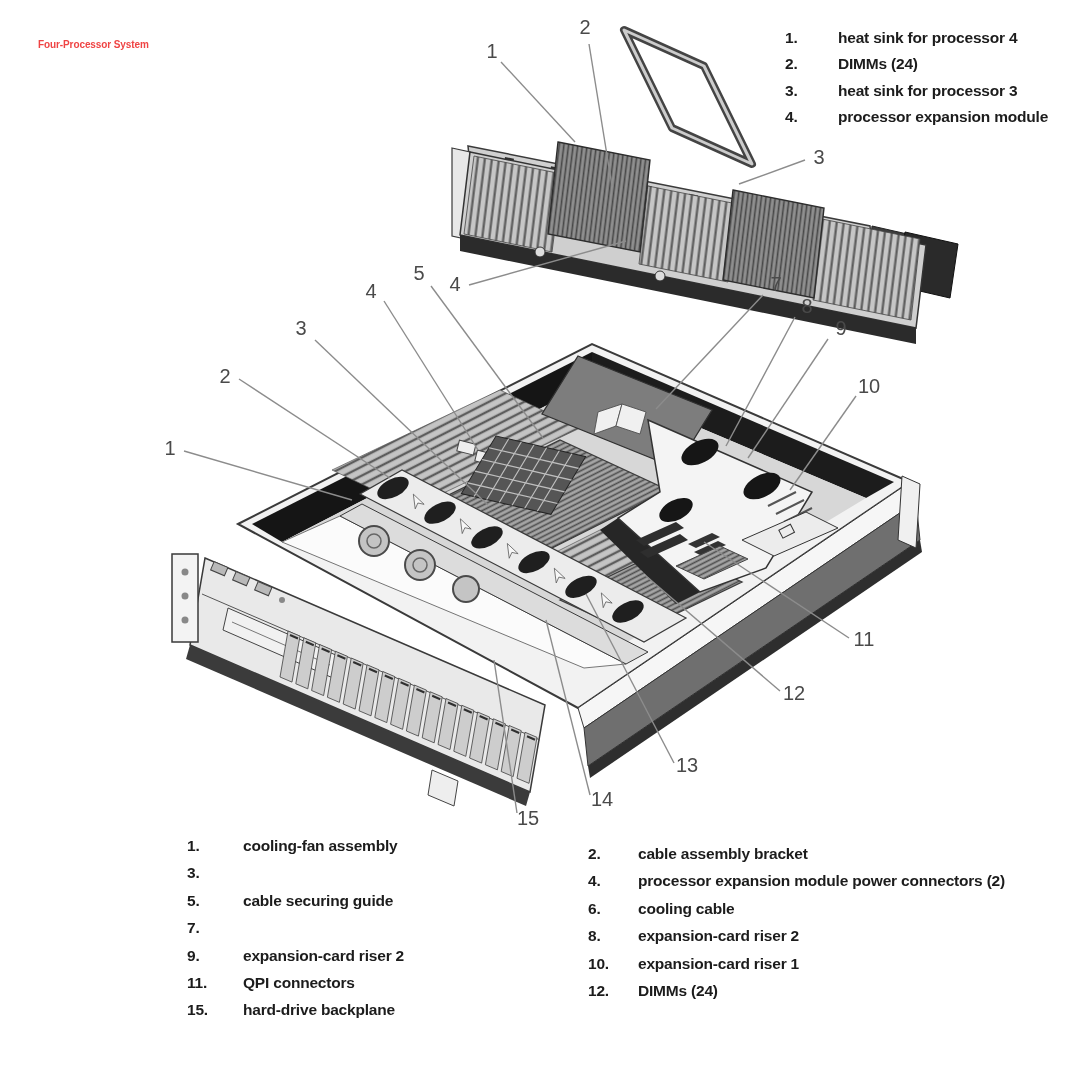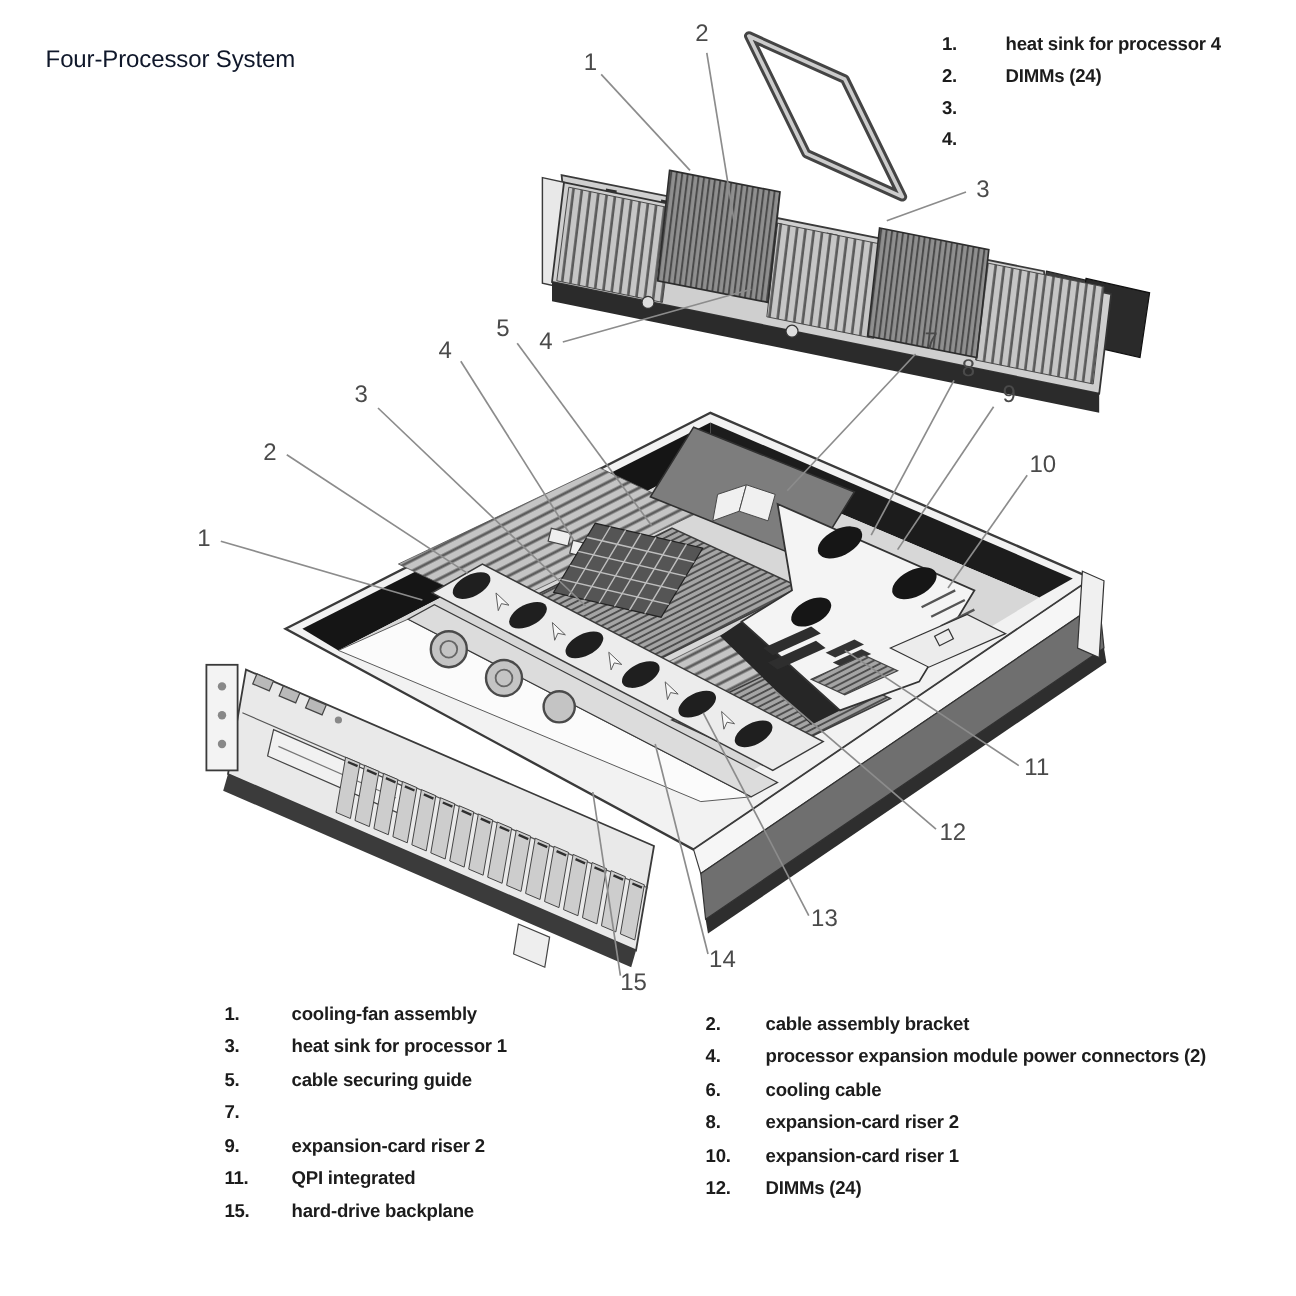--- a/index.html
+++ b/index.html
@@ -1,19 +1,19 @@
 <!DOCTYPE html>
 <html><head>
 <meta charset="utf-8">
 <style>
   html,body{margin:0;padding:0;background:#ffffff;}
   #page{position:relative;width:1080px;height:1080px;background:#ffffff;overflow:hidden;
         font-family:"Liberation Sans",sans-serif;color:#1c1c1c;}
-  #title{position:absolute;left:38px;top:39px;font-size:20px;font-weight:normal;
-         letter-spacing:-0.1px;color:#0f172a;}
+  #title{position:absolute;left:38px;top:39px;font-size:10px;font-weight:bold;
+         letter-spacing:-0.1px;color:#ef4444;}
   .legend{position:absolute;font-size:15.5px;font-weight:bold;letter-spacing:-0.2px;color:#1c1c1c;}
   .legend .row{display:flex;align-items:baseline;}
   .lg-num{flex:none;}
   #legend-module{left:785px;top:25px;width:290px;line-height:26.3px;}
   #legend-module .lg-num{width:53px;}
   #legend-left{left:187px;top:832px;width:400px;line-height:27.4px;}
   #legend-left .lg-num{width:56px;}
   #legend-right{left:588px;top:840px;width:480px;line-height:27.4px;}
   #legend-right .lg-num{width:50px;}
   svg#fig{position:absolute;left:0;top:0;}
@@ -308,56 +308,57 @@
         <span class="lg-lbl">heat sink for processor 4</span>
       </div>
 
       <div class="row">
         <span class="lg-num">2.</span>
         <span class="lg-lbl">DIMMs (24)</span>
       </div>
 
       <div class="row">
         <span class="lg-num">3.</span>
+        <span class="lg-lbl">heat sink for processor 3</span>
       </div>
 
       <div class="row">
         <span class="lg-num">4.</span>
+        <span class="lg-lbl">processor expansion module</span>
       </div>
     </div>
 
   <div id="legend-left" class="legend">
 
       <div class="row">
         <span class="lg-num">1.</span>
         <span class="lg-lbl">cooling-fan assembly</span>
       </div>
 
       <div class="row">
         <span class="lg-num">3.</span>
-        <span class="lg-lbl">heat sink for processor 1</span>
       </div>
 
       <div class="row">
         <span class="lg-num">5.</span>
         <span class="lg-lbl">cable securing guide</span>
       </div>
 
       <div class="row">
         <span class="lg-num">7.</span>
       </div>
 
       <div class="row">
         <span class="lg-num">9.</span>
         <span class="lg-lbl">expansion-card riser 2</span>
       </div>
 
       <div class="row">
         <span class="lg-num">11.</span>
-        <span class="lg-lbl">QPI integrated</span>
+        <span class="lg-lbl">QPI connectors</span>
       </div>
 
 
       <div class="row">
         <span class="lg-num">15.</span>
         <span class="lg-lbl">hard-drive backplane</span>
       </div>
     </div>
 
   <div id="legend-right" class="legend">

